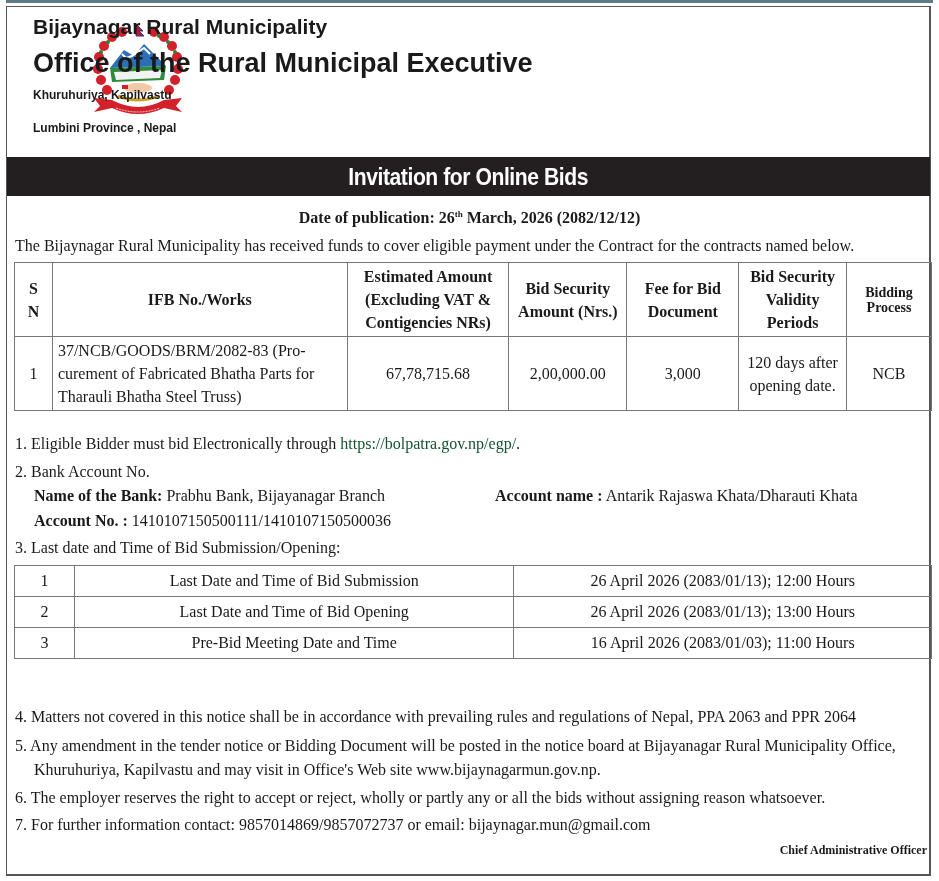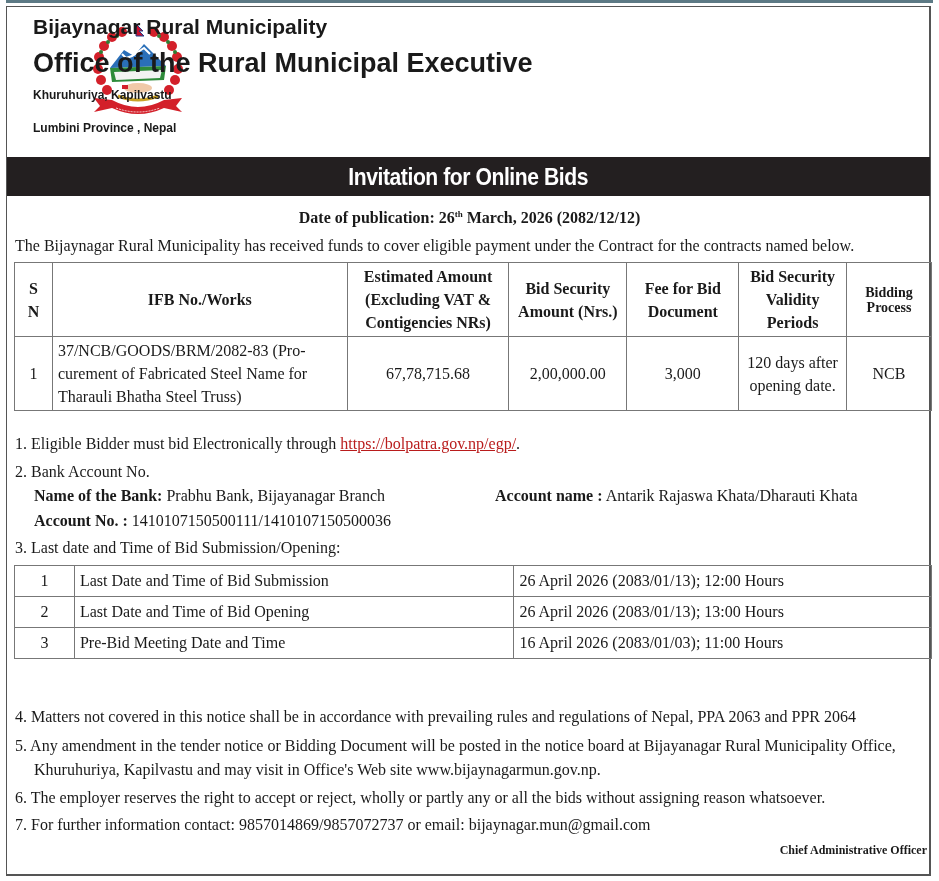--- a/index.html
+++ b/index.html
@@ -18,25 +18,25 @@
     .pubdate sup { font-size: 9px; }
     .intro { position: absolute; top: 237px; left: 15px; font-size: 16px; white-space: nowrap; }
     table { border-collapse: collapse; font-family: "Liberation Serif", serif; }
     td, th { border: 1.5px solid #777; font-size: 16px; }
     .t1 { position: absolute; left: 14px; top: 262px; width: 918px; }
     .t1 th { font-weight: bold; text-align: center; line-height: 23px; padding: 2px 2px; }
     .t1 td { text-align: center; line-height: 23px; padding: 2px 4px; }
     .t1 td.works { text-align: left; padding-left: 5px; }
     .t1 th.small { font-size: 14px; line-height: 15px; }
     .list { position: absolute; left: 15px; font-size: 16px; white-space: nowrap; }
-    .list a { color: #b91c1c; text-decoration: underline; }
+    .list a { color: #14532d; }
     .bold { font-weight: bold; }
     .t2 { position: absolute; left: 14px; top: 565px; width: 918px; }
     .t2 th { font-weight: bold; height: 29px; text-align: center; }
-    .t2 td { height: 30px; padding: 0 5px; }
+    .t2 td { height: 30px; padding: 0 5px; text-align: center; }
     .t2 td.sn { text-align: center; }
     .sign { position: absolute; right: 12px; top: 843px; font-weight: bold; font-size: 12px; }
   </style>
 </head>
 <body>
 
 <div class="topline"></div>
 <div class="frame"></div>
 
 <div>
@@ -110,21 +110,21 @@
     <th><span>S</span><br><span>N</span></th>
     <th>IFB No./Works</th>
     <th><span>Estimated Amount</span><br><span>(Excluding VAT &amp;</span><br><span>Contigencies NRs)</span></th>
     <th><span>Bid Security</span><br><span>Amount (Nrs.)</span></th>
     <th><span>Fee for Bid</span><br><span>Document</span></th>
     <th><span>Bid Security</span><br><span>Validity</span><br><span>Periods</span></th>
     <th class="small"><span>Bidding</span><br><span>Process</span></th>
   </tr>
   <tr>
     <td>1</td>
-    <td class="works"><span>37/NCB/GOODS/BRM/2082-83 (Pro-</span><br><span>curement of Fabricated Steel Name for</span><br><span>Tharauli Bhatha Steel Truss)</span></td>
+    <td class="works"><span>37/NCB/GOODS/BRM/2082-83 (Pro-</span><br><span>curement of Fabricated Bhatha Parts for</span><br><span>Tharauli Bhatha Steel Truss)</span></td>
     <td>67,78,715.68</td>
     <td>2,00,000.00</td>
     <td>3,000</td>
     <td><span>120 days after</span><br><span>opening date.</span></td>
     <td>NCB</td>
   </tr>
 </tbody>
   </table>
 
 <div class="list" style="top:435px;"><span>1. Eligible Bidder must  bid Electronically through </span><a>https://bolpatra.gov.np/egp/</a><span>.</span></div>

